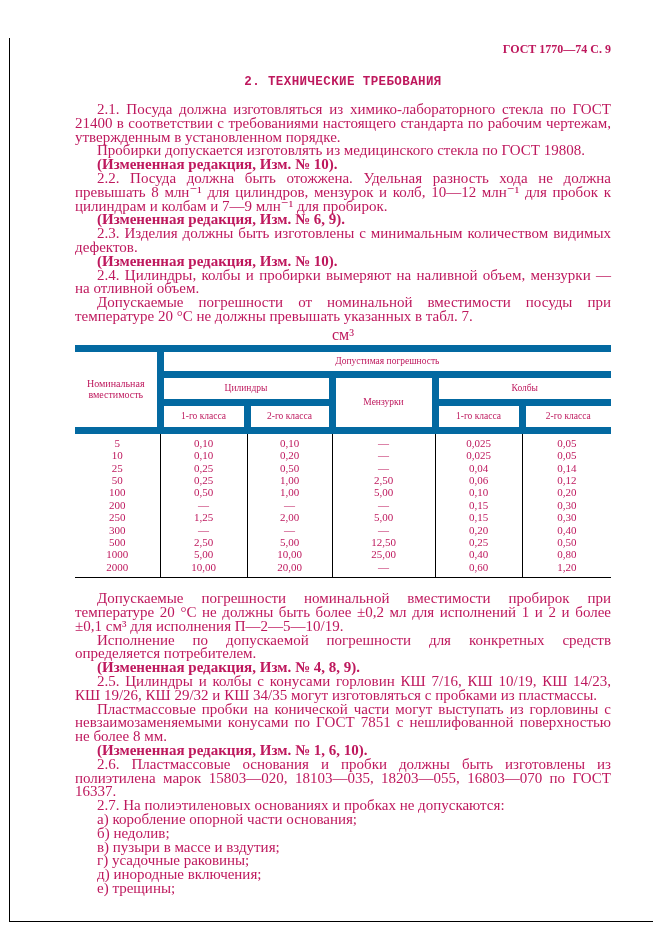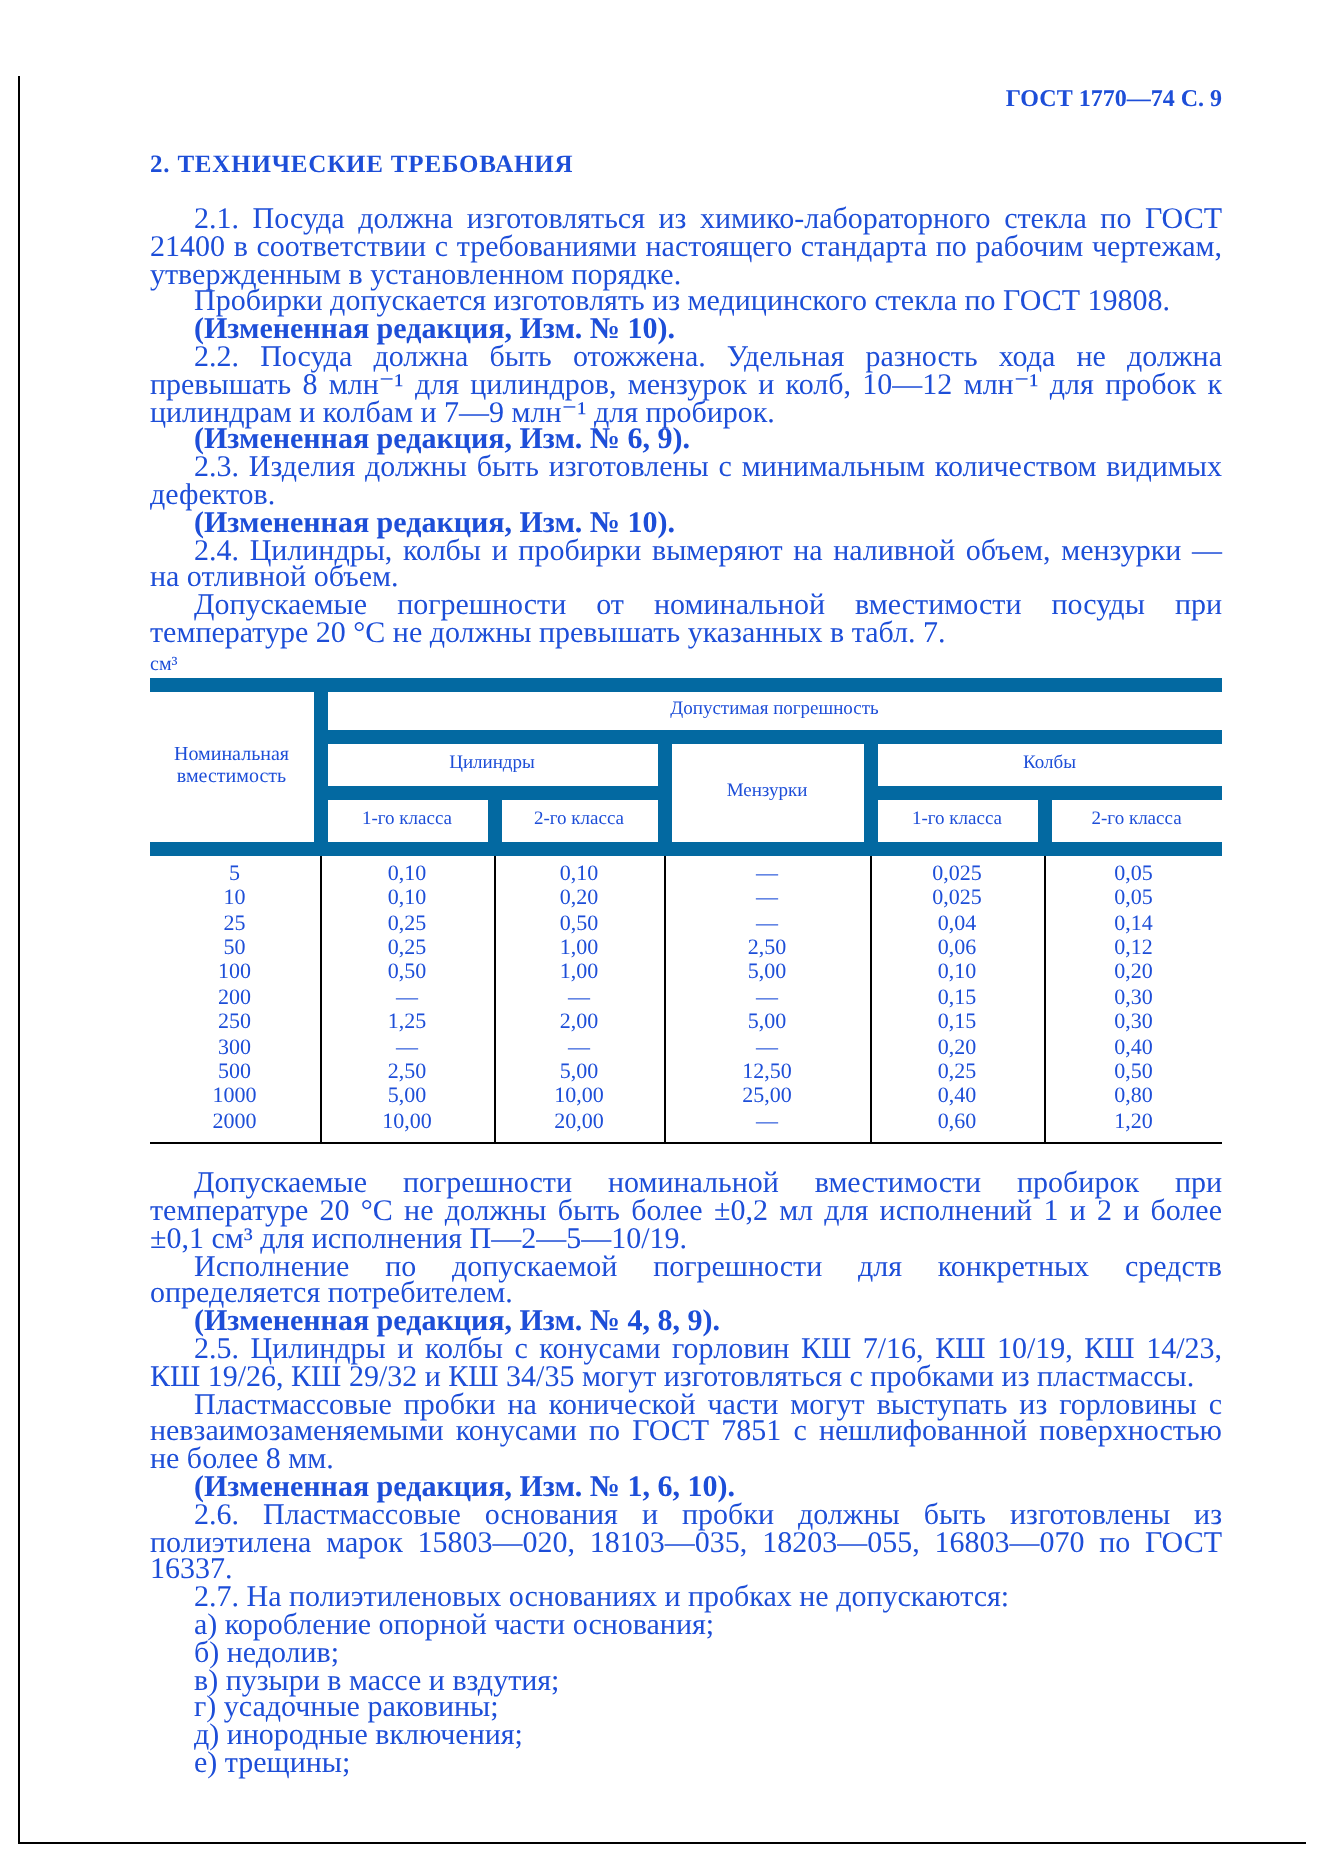--- a/index.html
+++ b/index.html
@@ -1,38 +1,38 @@
 <!DOCTYPE html>
 <html><head>
 <meta charset="utf-8">
 <style>
   html, body { margin: 0; padding: 0; background: #ffffff; }
   .page {
     position: relative;
     width: 661px;
     height: 936px;
     background: #ffffff;
-    color: #1d4ed8;
+    color: #be185d;
     font-family: "Liberation Serif", "DejaVu Serif", serif;
     overflow: hidden;
   }
   .frame-left   { position: absolute; left: 9px;  top: 38px;  width: 1px;   height: 884px; background: #000; }
   .frame-bottom { position: absolute; left: 9px;  top: 921px; width: 644px; height: 1px;   background: #000; }
 
   .content { position: absolute; left: 75px; top: 42px; width: 536px; }
 
   .doc-header { text-align: right; font-weight: bold; font-size: 12px; margin: 0 0 18px 0; }
-  .section-title { font-weight: bold; font-size: 12.5px; letter-spacing: 0.4px; margin: 0 0 14px 0; }
+  .section-title { text-align: center; font-weight: bold; font-size: 12.5px; letter-spacing: 0.4px; margin: 0 0 14px 0; font-family: Liberation Mono, monospace; }
 
   .p { font-size: 15px; line-height: 13.8px; text-align: justify; text-indent: 22px; margin: 0; }
   .p.bold { font-weight: bold; text-align: left; }
   .p.list { text-align: left; }
 
   .table-caption { text-align: right; font-size: 11.5px; letter-spacing: 2px; padding-right: 60px; margin-top: 10px; }
-  .table-units   { text-align: left; font-size: 10px; margin: 2px 0 1px 0; }
+  .table-units   { text-align: center; font-size: 16px; margin: 2px 0 1px 0; }
 
   table.gost { border-collapse: collapse; table-layout: fixed; width: 100%; }
   table.gost th {
     font-weight: normal; font-size: 9.5px; line-height: 11.5px;
     text-align: center; vertical-align: middle;
     border: 7px solid #0369a1; padding: 2px 3px;
   }
   table.gost th.col1 { font-size: 10px; }
   table.gost tr.hrow1 { height: 26px; }
   table.gost tr.hrow2 { height: 28px; }

